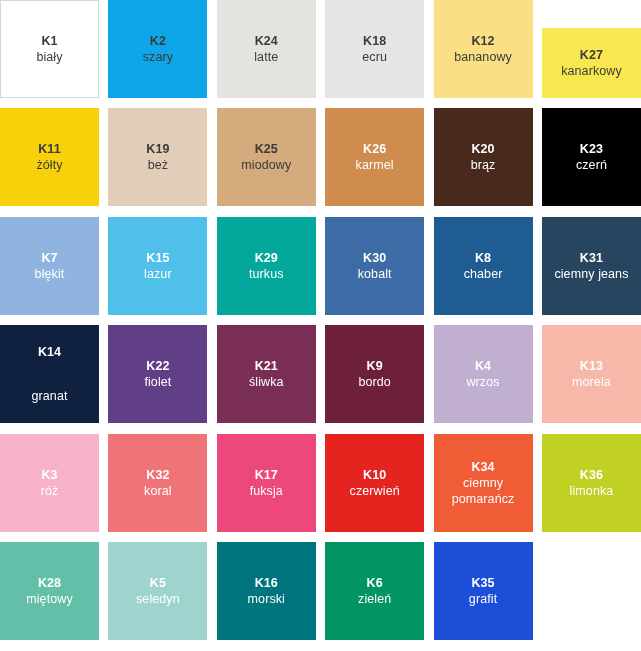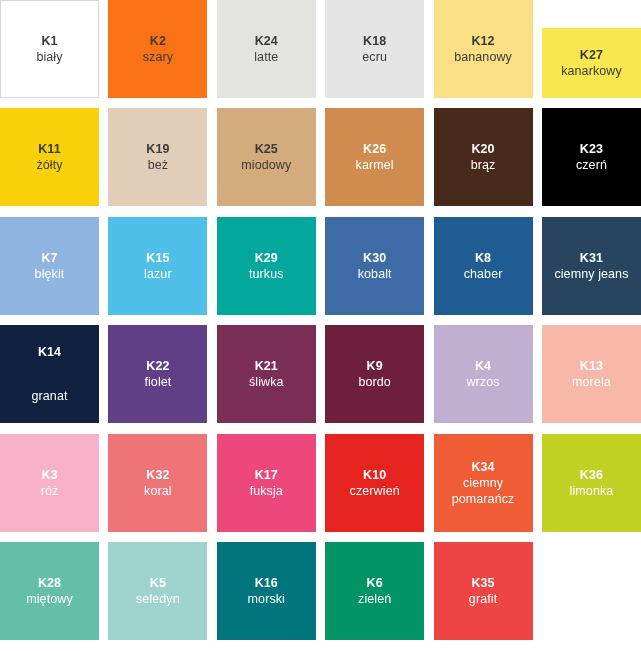--- a/index.html
+++ b/index.html
@@ -54,21 +54,21 @@
   .swatch.bordered { border: 1px solid #d8d8d8; }
 </style>
 </head>
 <body>
 
 <div id="palette-grid">
     <div class="swatch dark-text bordered" style="background-color: rgb(255, 255, 255);">
       <span class="code">K1</span>
       <span class="cname">biały</span>
     </div>
-    <div class="swatch dark-text" style="background-color: #f97316;">
+    <div class="swatch dark-text" style="background-color: #0ea5e9;">
       <span class="code">K2</span>
       <span class="cname">szary</span>
     </div>
     <div class="swatch dark-text" style="background-color: rgb(227, 228, 223);">
       <span class="code">K24</span>
       <span class="cname">latte</span>
     </div>
     <div class="swatch dark-text" style="background-color: #e5e5e5;">
       <span class="code">K18</span>
       <span class="cname">ecru</span>
@@ -186,17 +186,17 @@
       <span class="cname">seledyn</span>
     </div>
     <div class="swatch light-text" style="background-color: rgb(0, 117, 126);">
       <span class="code">K16</span>
       <span class="cname">morski</span>
     </div>
     <div class="swatch light-text" style="background-color: rgb(2, 148, 100);">
       <span class="code">K6</span>
       <span class="cname">zieleń</span>
     </div>
-    <div class="swatch light-text" style="background-color: #ef4444; text-align: center;">
+    <div class="swatch light-text" style="background-color: #1d4ed8; text-align: center;">
       <span class="code">K35</span>
       <span class="cname">grafit</span>
     </div>
   </div>
 
 </body></html>

